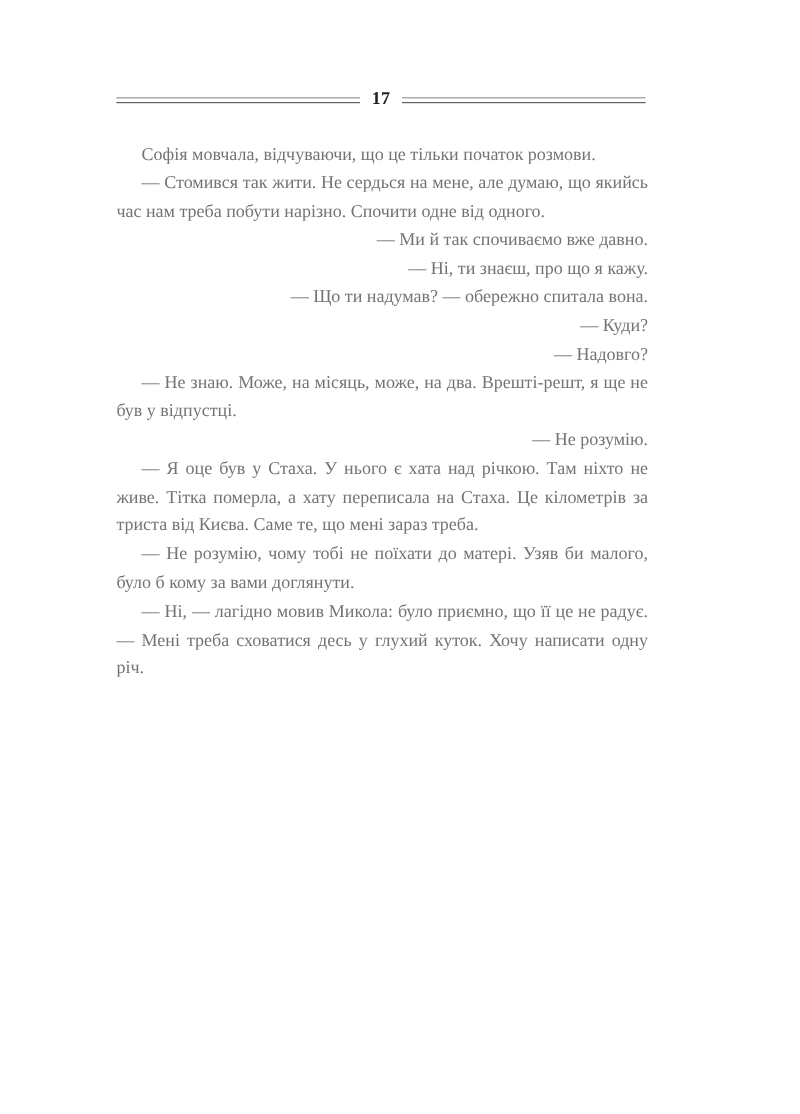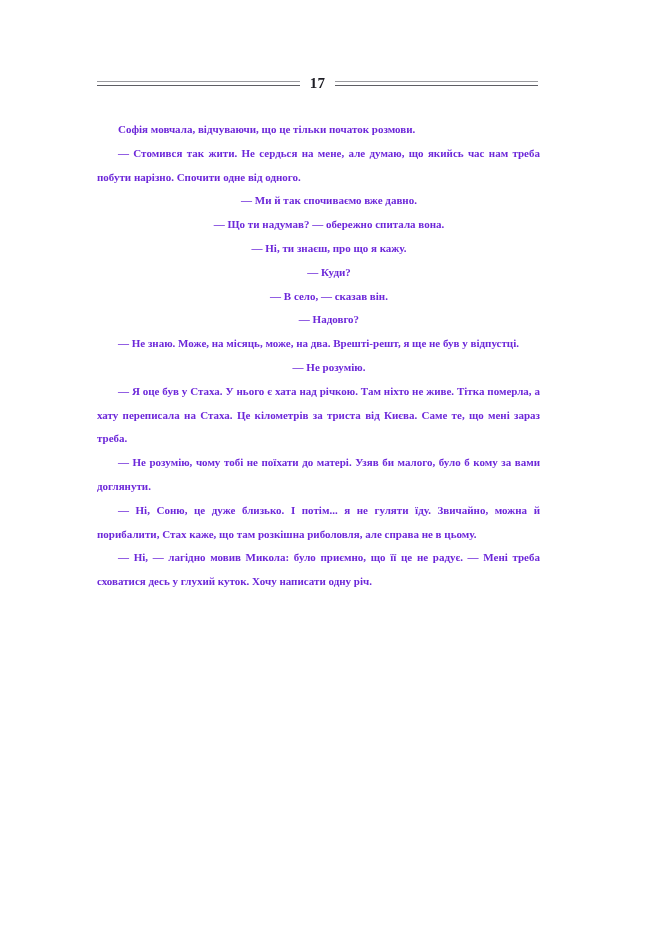--- a/index.html
+++ b/index.html
@@ -66,54 +66,51 @@
   
   .textblock {
     position: absolute;
     left: 97px;
     top: 118px;
     width: 443px;
   }
 
   .para {
     margin: 0;
-    font-size: 11px;
+    font-size: 15px;
     line-height: 23.8px;
     text-align: justify;
     text-justify: inter-word;
     text-indent: 21px;
-    color: #6d28d9;
-    font-weight: bold;
+    color: #737373;
     -webkit-font-smoothing: antialiased;
   }
   .para.short {
-    text-align: center;
+    text-align: right;
   }
 </style>
 </head>
 <body>
 
 <div class="page">
 
   <div class="running-head">
     <span class="rule rule-left"></span>
     <span class="folio">17</span>
     <span class="rule rule-right"></span>
   </div>
 
   <div class="textblock">
     <p class="para">Софія мовчала, відчуваючи, що це тільки початок розмови.</p>
     <p class="para">— Стомився так жити. Не сердься на мене, але думаю, що якийсь час нам треба побути нарізно. Спочити одне від одного.</p>
     <p class="para short">— Ми й так спочиваємо вже давно.</p>
+    <p class="para short">— Ні, ти знаєш, про що я кажу.</p>
     <p class="para short">— Що ти надумав? — обережно спитала вона.</p>
-    <p class="para short">— Ні, ти знаєш, про що я кажу.</p>
     <p class="para short">— Куди?</p>
-    <p class="para short">— В село, — сказав він.</p>
     <p class="para short">— Надовго?</p>
     <p class="para">— Не знаю. Може, на місяць, може, на два. Врешті-решт, я ще не був у відпустці.</p>
     <p class="para short">— Не розумію.</p>
     <p class="para">— Я оце був у Стаха. У нього є хата над річкою. Там ніхто не живе. Тітка померла, а хату переписала на Стаха. Це кілометрів за триста від Києва. Саме те, що мені зараз треба.</p>
     <p class="para">— Не розумію, чому тобі не поїхати до матері. Узяв би малого, було б кому за вами доглянути.</p>
-    <p class="para">— Ні, Соню, це дуже близько. І потім... я не гуляти їду. Звичайно, можна й порибалити, Стах каже, що там розкішна риболовля, але справа не в цьому.</p>
     <p class="para">— Ні, — лагідно мовив Микола: було приємно, що її це не радує. — Мені треба сховатися десь у глухий куток. Хочу написати одну річ.</p>
   </div>
 
 </div>
 
 </body></html>

